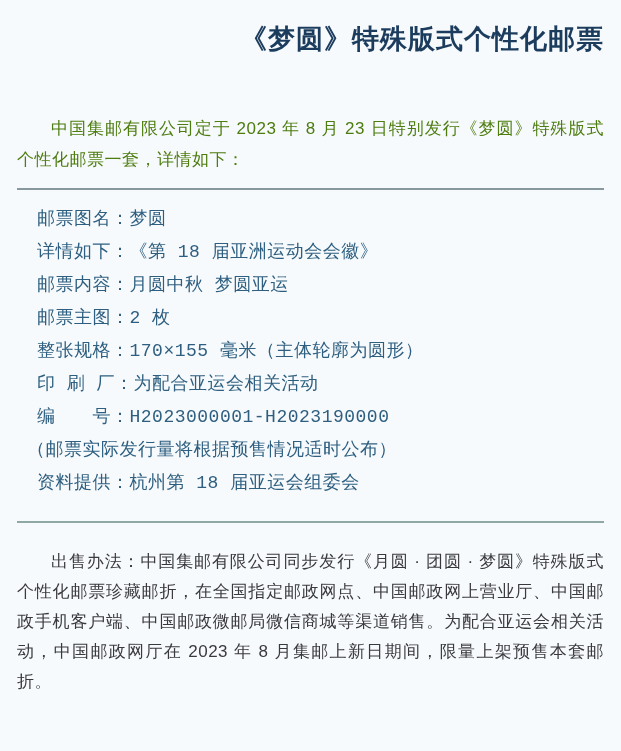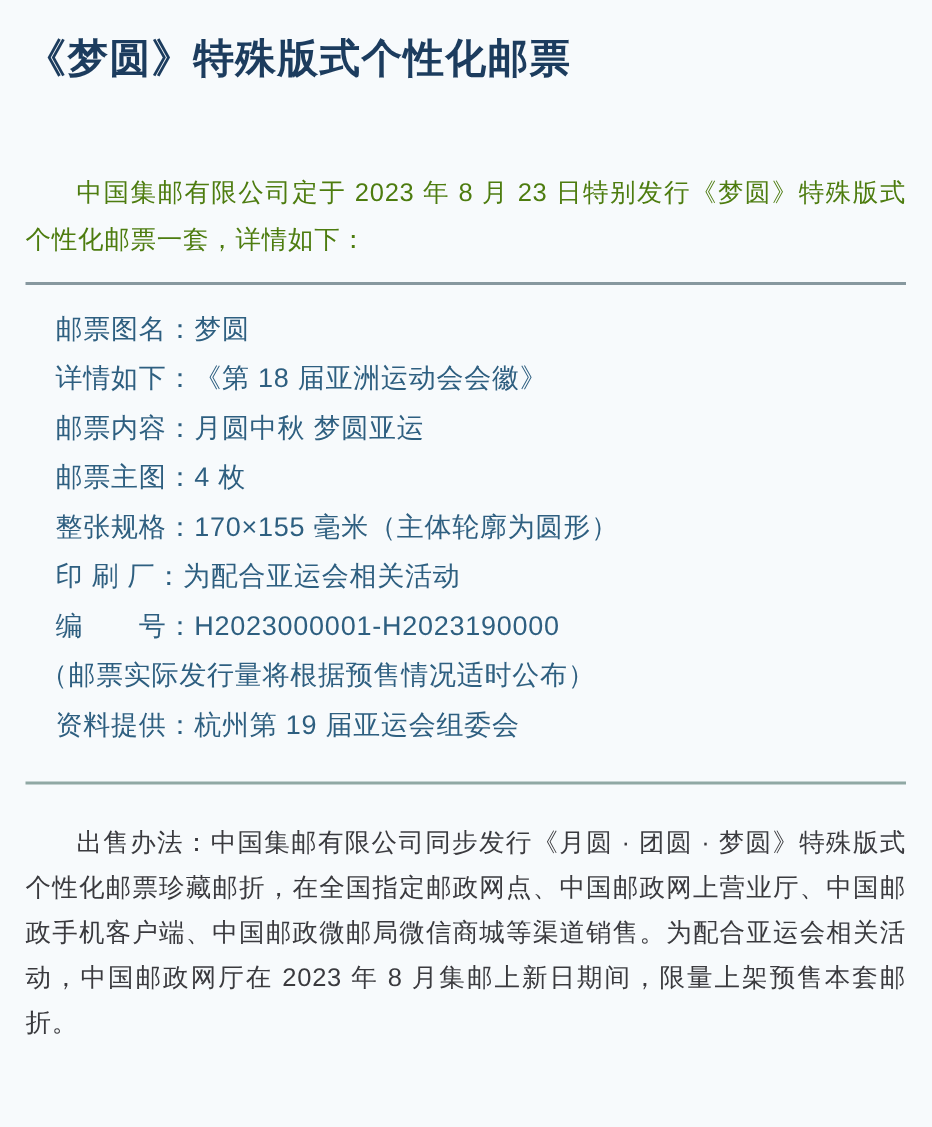--- a/index.html
+++ b/index.html
@@ -12,21 +12,21 @@
     background: #f7fafc;
     font-family: "Liberation Sans", sans-serif;
   }
   .page {
     width: 621px;
     height: 751px;
     padding: 0 17px;
   }
   .title {
     margin-top: 21px;
-    text-align: left;
+    text-align: right;
     font-size: 27px;
     font-weight: bold;
     letter-spacing: 1px;
     color: #1c3c5e;
     font-family: "Liberation Sans", sans-serif;
   }
   .intro {
     margin-top: 56px;
     font-size: 17px;
     line-height: 31px;
@@ -39,21 +39,21 @@
     border: none;
     border-top: 2px solid #87989f;
     height: 0;
     margin: 0;
   }
   .divider.top { margin-top: 13px; }
   .divider.bottom { margin-top: 21px; border-top-color: #90a8a4; }
   .details {
     margin-top: 13px;
     padding-left: 20px;
-    font-family: Liberation Sans, sans-serif;
+    font-family: Liberation Mono, monospace;
     font-size: 18px;
     color: #2e5f80;
   }
   .detail-row {
     line-height: 33px;
     white-space: pre-wrap;
     letter-spacing: 0.5px;
   }
   .detail-row .lbl { white-space: pre-wrap; }
   .detail-row.note-row { margin-left: -10px; }
@@ -75,25 +75,25 @@
   <h1 class="title">《梦圆》特殊版式个性化邮票</h1>
 
   <p class="intro">中国集邮有限公司定于 2023 年 8 月 23 日特别发行《梦圆》特殊版式个性化邮票一套，详情如下：</p>
 
   <hr class="divider top">
 
   <div class="details">
     <div class="detail-row"><span class="lbl">邮票图名：</span><span class="val">梦圆</span></div>
     <div class="detail-row"><span class="lbl">详情如下：</span><span class="val">《第 18 届亚洲运动会会徽》</span></div>
     <div class="detail-row"><span class="lbl">邮票内容：</span><span class="val">月圆中秋 梦圆亚运</span></div>
-    <div class="detail-row"><span class="lbl">邮票主图：</span><span class="val">4 枚</span></div>
+    <div class="detail-row"><span class="lbl">邮票主图：</span><span class="val">2 枚</span></div>
     <div class="detail-row"><span class="lbl">整张规格：</span><span class="val">170×155 毫米（主体轮廓为圆形）</span></div>
     <div class="detail-row"><span class="lbl">印 刷 厂：</span><span class="val">为配合亚运会相关活动</span></div>
     <div class="detail-row"><span class="lbl">编　　号：</span><span class="val">H2023000001-H2023190000</span></div>
     <div class="detail-row note-row">（邮票实际发行量将根据预售情况适时公布）</div>
-    <div class="detail-row"><span class="lbl">资料提供：</span><span class="val">杭州第 19 届亚运会组委会</span></div>
+    <div class="detail-row"><span class="lbl">资料提供：</span><span class="val">杭州第 18 届亚运会组委会</span></div>
   </div>
 
   <hr class="divider bottom">
 
   <p class="sales">出售办法：中国集邮有限公司同步发行《月圆 · 团圆 · 梦圆》特殊版式个性化邮票珍藏邮折，在全国指定邮政网点、中国邮政网上营业厅、中国邮政手机客户端、中国邮政微邮局微信商城等渠道销售。为配合亚运会相关活动，中国邮政网厅在 2023 年 8 月集邮上新日期间，限量上架预售本套邮折。</p>
 
 </div>
 
 </body></html>

